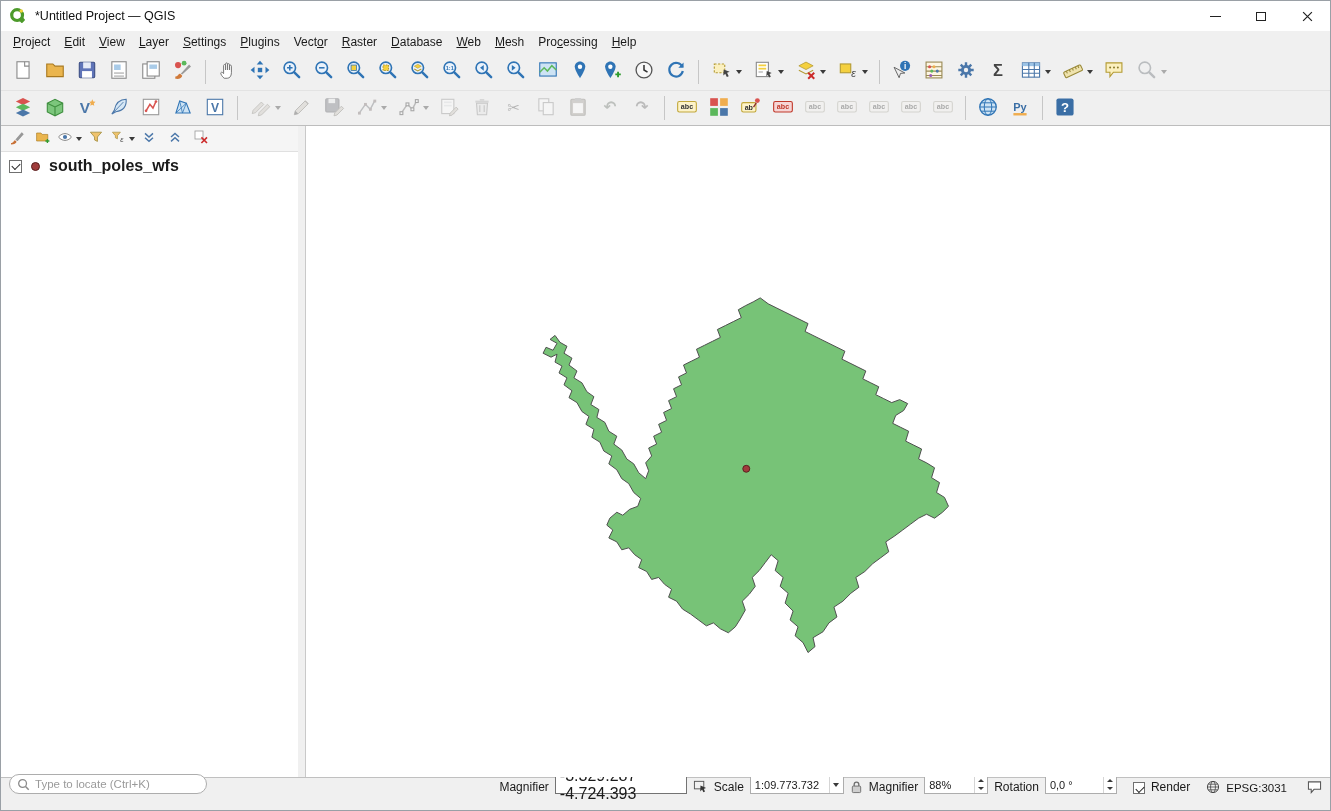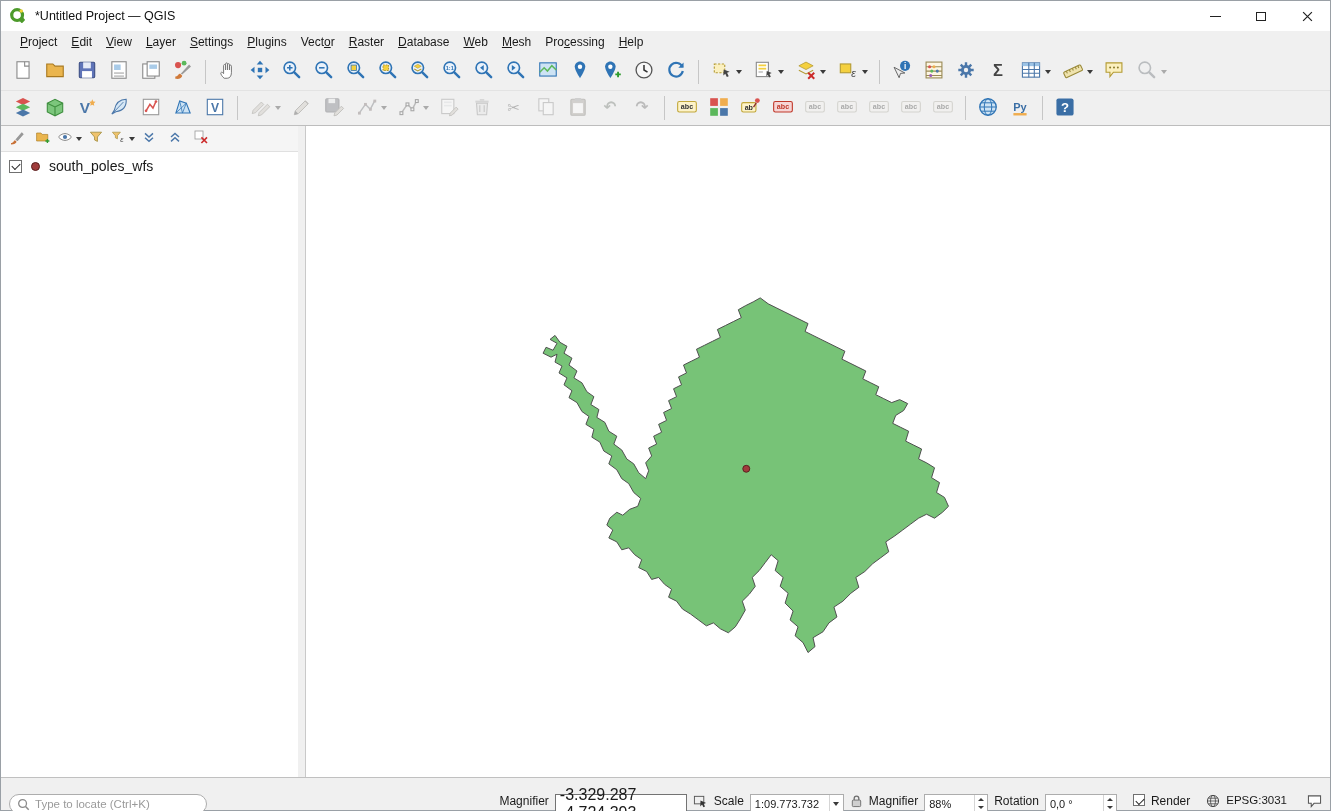--- a/index.html
+++ b/index.html
@@ -6,21 +6,21 @@
 html,body{width:1331px;height:811px;overflow:hidden}
 body{font-family:"Liberation Sans","DejaVu Sans",sans-serif;font-size:12px;color:#1a1a1a;background:#fff}
 .app{width:1331px;height:811px;display:flex;flex-direction:column;border:1px solid #9aa0a6;background:#000000}
 .titlebar{height:30px;display:flex;align-items:center;background:#fff;padding-left:8px;flex:none}
 .app-icon{display:flex;margin-right:8px}
 .title-text{font-size:12.5px;color:#111}
 .win-controls{margin-left:auto;display:flex;height:100%}
 .win-btn{width:46px;height:100%;display:flex;align-items:center;justify-content:center}
 .glyph-min{width:11px;height:1px;background:#222;display:block}
 .glyph-max{width:10px;height:9px;border:1px solid #222;display:block}
-.menubar{height:22px;display:flex;align-items:center;background:#f0f0f0;padding-left:12px;flex:none}
+.menubar{height:22px;display:flex;align-items:center;background:#f0f0f0;padding-left:5px;flex:none}
 .menu-item{padding:3px 7px;white-space:nowrap}
 .toolbar{display:flex;align-items:center;background:#f0f0f0;flex:none;padding-left:6px}
 .toolbar.row1{height:37px}
 .toolbar.row2{height:35px;border-top:1px solid #e3e3e3}
 .tb-btn{min-width:30px;height:30px;display:flex;align-items:center;justify-content:center;border-radius:3px;margin:0 1px;flex:none}
 .tb-btn svg{width:22px;height:22px}
 .tb-btn.dd{min-width:40px}
 .tb-btn.disabled{opacity:.38;filter:grayscale(.9)}
 .tb-sep{width:1px;height:24px;background:#c6c6c6;margin:0 6px;flex:none}
 .caret{width:0;height:0;border-left:3.5px solid transparent;border-right:3.5px solid transparent;border-top:4px solid #3a3a3a;margin-left:3px}
@@ -32,26 +32,26 @@
 .panel-toolbar{height:26px;flex:none;display:flex;align-items:center;background:#f5f5f5;padding:0 3px;border-bottom:1px solid #e0e0e0}
 .panel-toolbar .tb-btn{min-width:24px;height:22px}
 .panel-toolbar .tb-btn svg{width:16px;height:16px}
 .layer-tree{flex:1;background:#fff;padding-top:5px}
 .layer-row{height:18px;display:flex;align-items:center;gap:6px;padding-left:8px;margin-bottom:1px}
 .layer-row.selected{background:#ecf3fb}
 .cb{width:13px;height:13px;background:#fff;border:1px solid #707070;flex:none;position:relative}
 .cb.checked:after{content:"";position:absolute;left:2px;top:2.5px;width:7px;height:4px;border-left:1.8px solid #222;border-bottom:1.8px solid #222;transform:rotate(-45deg)}
 .sym-point{width:9px;height:9px;border-radius:50%;border:1px solid #571d1c;flex:none;margin:0 3px}
 .sym-poly{width:15px;height:10px;border:1px solid #6b6b6b;flex:none}
-.layer-name{font-weight:normal;font-size:14px;white-space:nowrap}
+.layer-name{font-weight:bold;font-size:16px;white-space:nowrap}
 .layer-row.selected .layer-name{text-decoration:underline}
 .splitter{width:7px;flex:none;background:#f0f0f0}
 .map-canvas{flex:1;background:#fff;position:relative;border-left:1px solid #c9c9c9;min-width:0}
 .map-canvas svg{position:absolute;left:0;top:0;width:100%;height:100%}
-.statusbar{height:28px;flex:none;display:flex;align-items:flex-start;background:#f0f0f0;border-top:1px solid #c0c0c0;padding:16px 8px;gap:6px;font-size:12px}
+.statusbar{height:28px;flex:none;display:flex;align-items:flex-end;background:#f0f0f0;border-top:1px solid #c0c0c0;padding:16px 8px;gap:6px;font-size:12px}
 .locator{width:198px;height:20px;border:1px solid #adadad;border-radius:10px;background:#fff;display:flex;align-items:center;padding:0 7px;gap:5px;flex:none}
 .locator .ph{color:#9a9a9a;font-size:11.5px;white-space:nowrap}
 .spacer{flex:1}
 .sb-label{white-space:nowrap}
 .sb-box{height:19px;border:1px solid #737373;background:#fff;display:flex;align-items:center;justify-content:center;font-size:16px;padding:0 4px}
 .coord{width:132px}
 .sb-combo{width:94px;height:19px;border:1px solid #adadad;background:#fff;display:flex;align-items:center;font-size:11px;padding-left:4px}
 .combo-arrow{margin-left:auto;width:14px;height:100%;display:flex;align-items:center;justify-content:center;border-left:1px solid #d5d5d5}
 .combo-arrow:after{content:"";width:0;height:0;border-left:3.5px solid transparent;border-right:3.5px solid transparent;border-top:4px solid #3a3a3a}
 .sb-spin{height:19px;border:1px solid #adadad;background:#fff;display:flex;align-items:stretch;font-size:11px}

